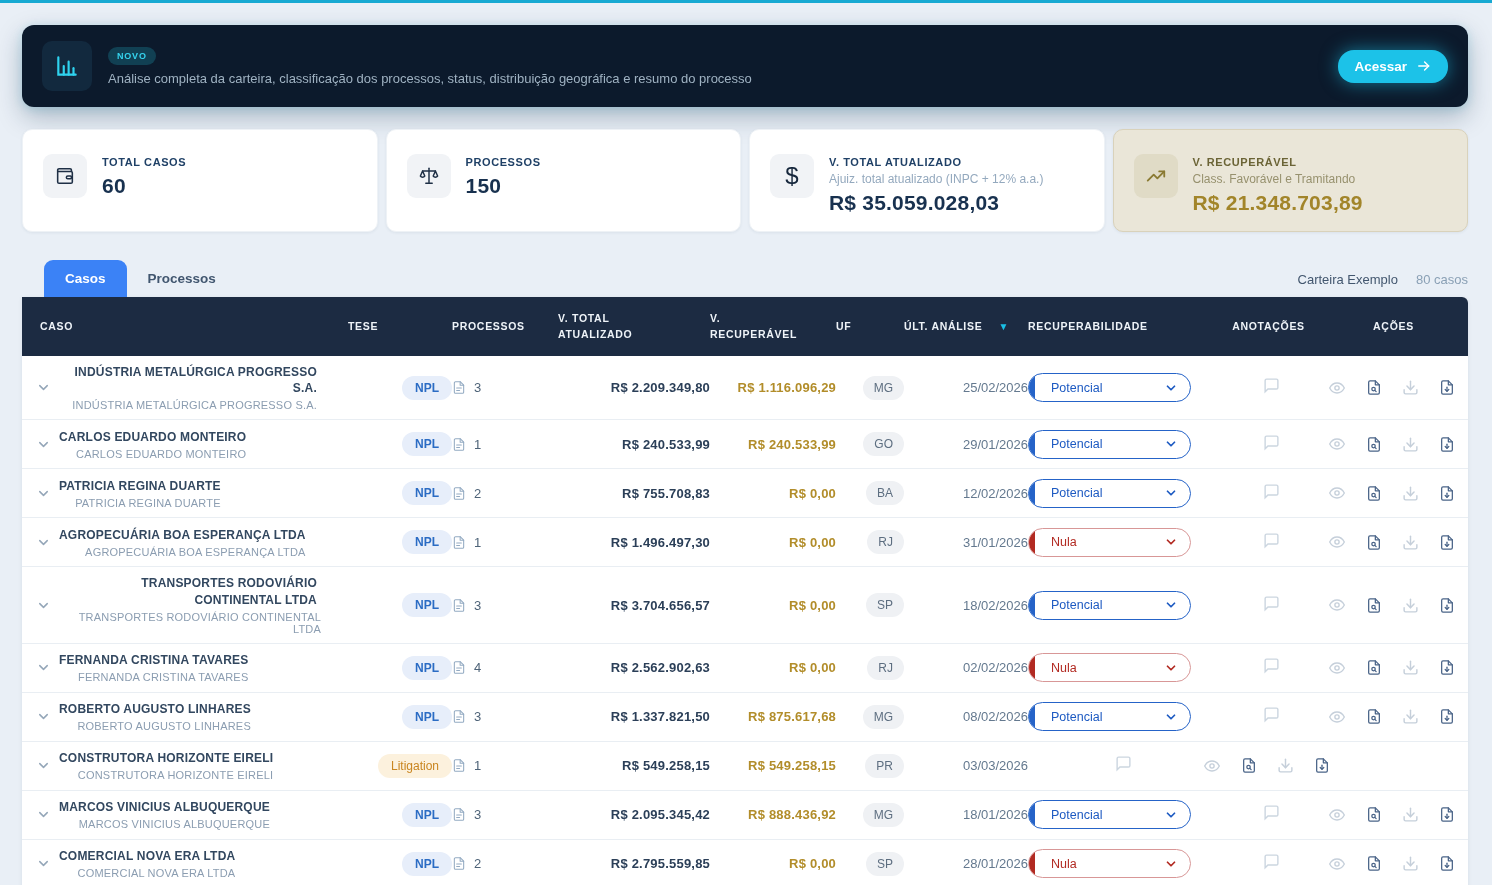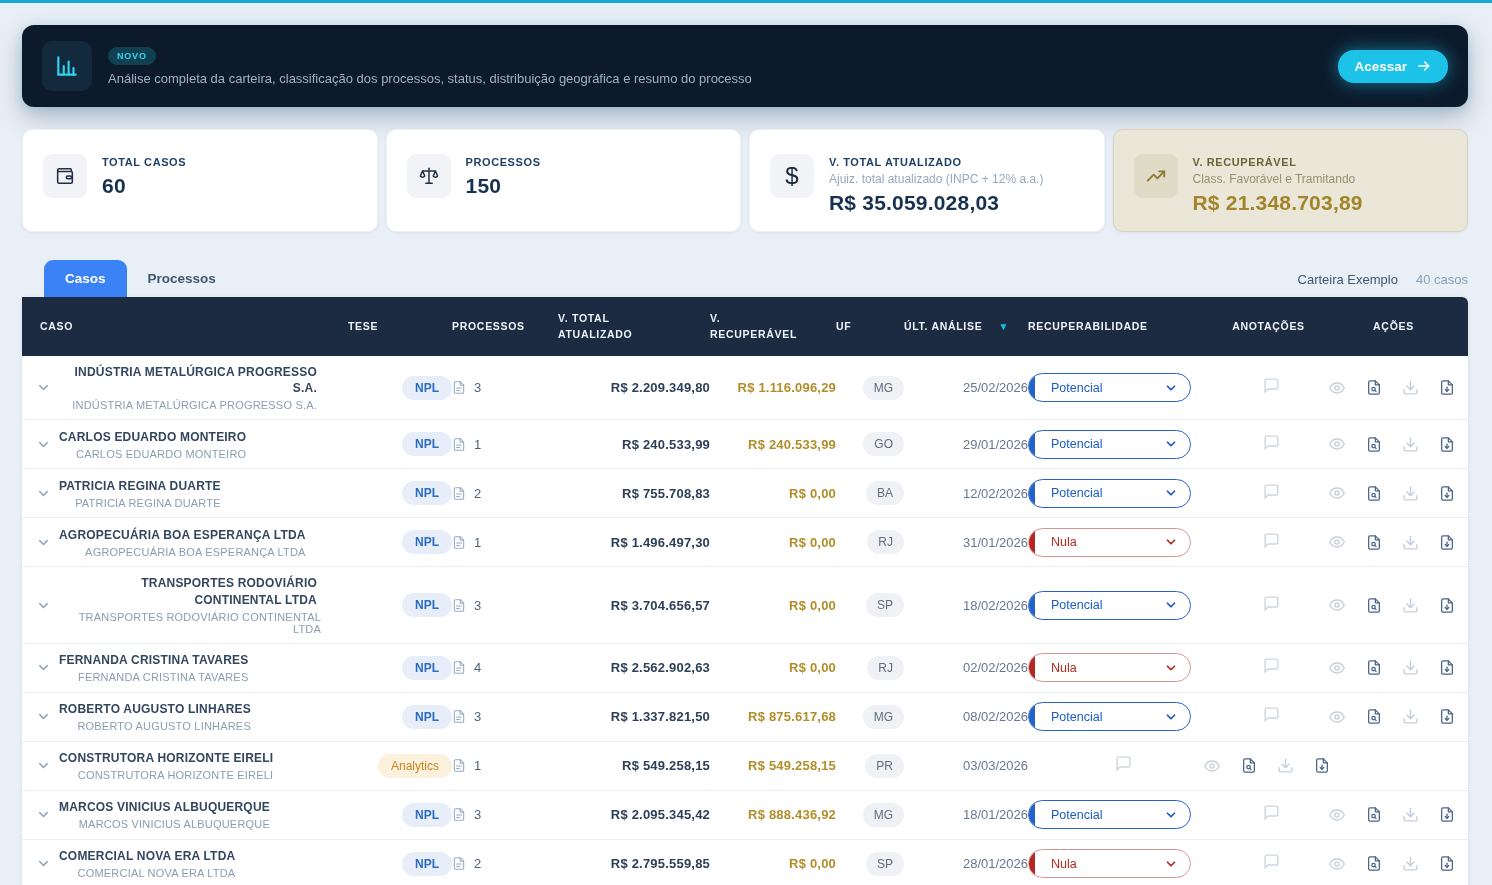--- a/index.html
+++ b/index.html
@@ -245,21 +245,21 @@
     </div>
   </div>
 
   <div class="tabs-row">
     <div class="tabs">
       <div class="tab active">Casos</div>
       <div class="tab">Processos</div>
     </div>
     <div class="portfolio">
       <span>Carteira Exemplo</span>
-      <span class="count">40 casos</span>
+      <span class="count">80 casos</span>
     </div>
   </div>
 
   <div class="table-card">
     <div class="thead">
       <div class="hc">CASO</div>
       <div class="hc">TESE</div>
       <div class="hc">PROCESSOS</div>
       <div class="hc"><span class="narrow">V. TOTAL ATUALIZADO</span></div>
       <div class="hc"><span class="narrow">V. RECUPERÁVEL</span></div>
@@ -831,21 +831,21 @@
       <span class="chev">
         <svg width="15" height="15" viewBox="0 0 24 24" fill="none" stroke="currentColor" stroke-width="2.3" stroke-linecap="round" stroke-linejoin="round">
                 <polyline points="6 9 12 15 18 9"></polyline>
               </svg>
       </span>
       <div class="nm">
         <div class="name">CONSTRUTORA HORIZONTE EIRELI</div>
         <div class="subname">CONSTRUTORA HORIZONTE EIRELI</div>
       </div>
     </div>
-    <div class="cell c-tese"><span class="badge litigation">Analytics</span></div>
+    <div class="cell c-tese"><span class="badge litigation">Litigation</span></div>
     <div class="cell c-proc">
       <span class="doc-ic">
         <svg width="14" height="15" viewBox="0 0 24 24" fill="none" stroke="currentColor" stroke-width="1.8" stroke-linecap="round" stroke-linejoin="round">
           <path d="M14 2H6a2 2 0 0 0-2 2v16a2 2 0 0 0 2 2h12a2 2 0 0 0 2-2V8z"></path>
                 <polyline points="14 2 14 8 20 8"></polyline>
           <line x1="8" y1="13" x2="16" y2="13"></line>
                 <line x1="8" y1="17" x2="13" y2="17"></line>
         </svg>
       </span>
       <span>1</span>

